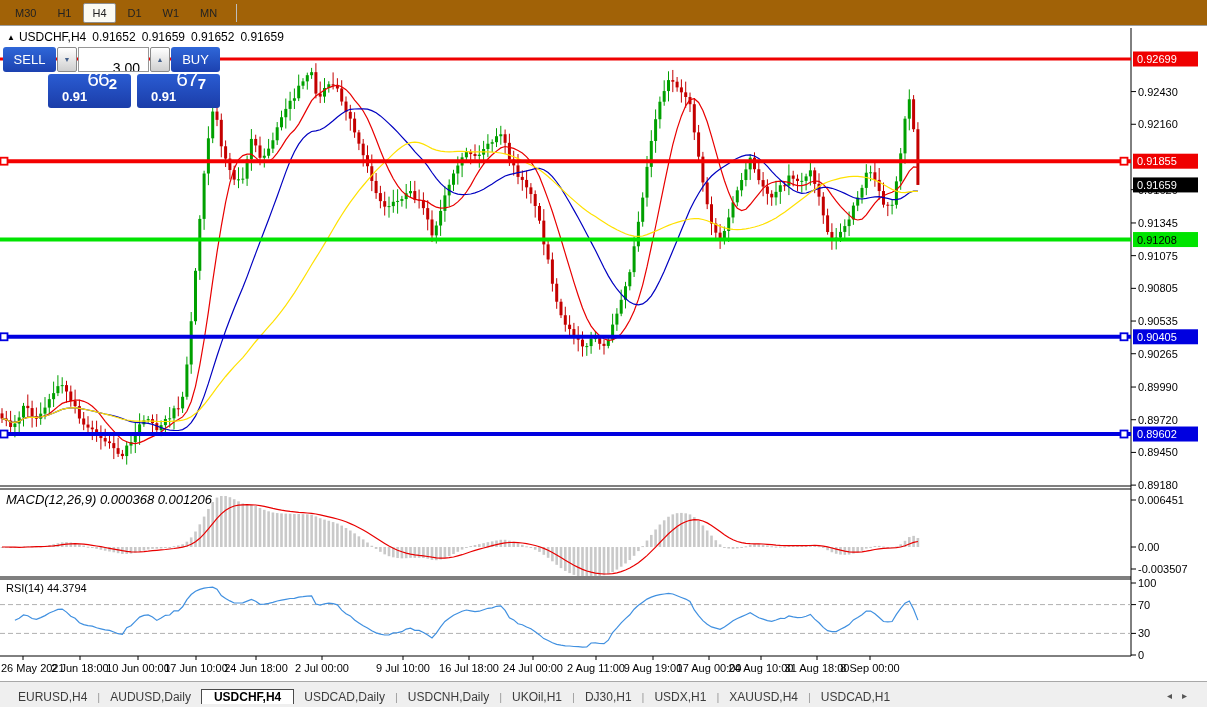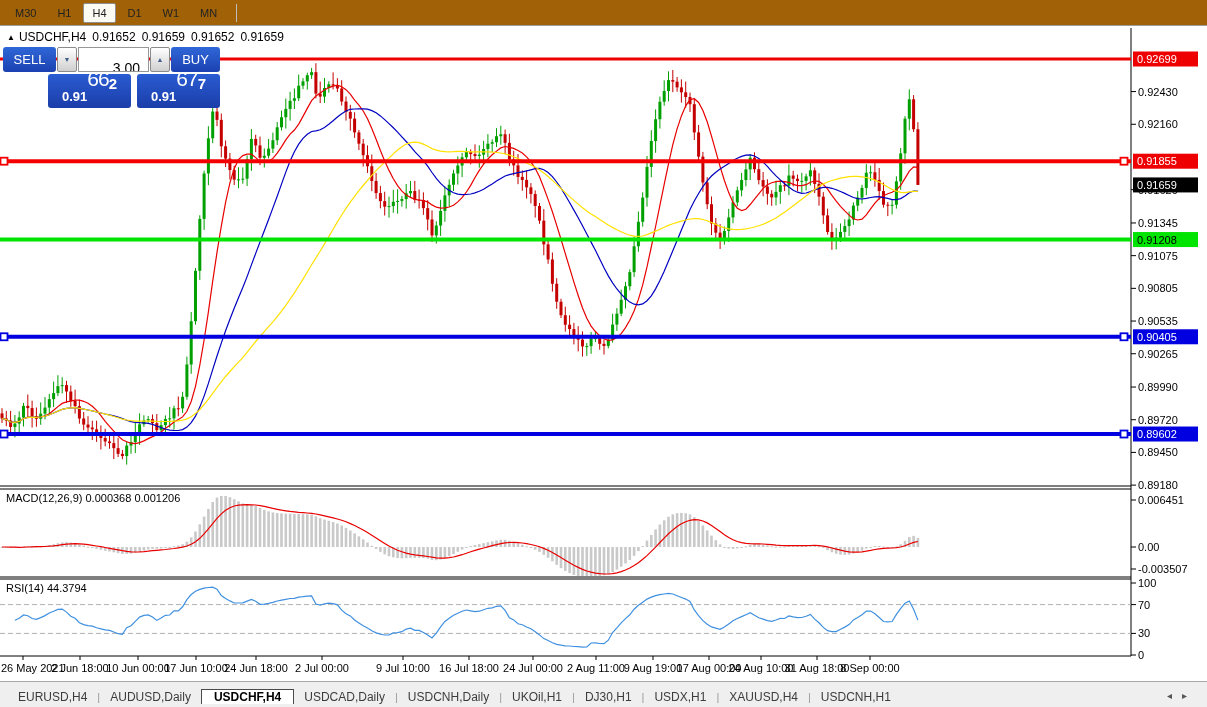--- a/index.html
+++ b/index.html
@@ -33,21 +33,21 @@
        font-family:"Liberation Sans",sans-serif;font-size:14px;color:#000;
        text-align:right;padding:16px 8px 0 0;}
   .trow2{display:flex;gap:6px;margin-top:2px;height:34px;margin-left:45px;}
   .quote{flex:1;background:linear-gradient(#2a5cd2,#1b3da9);color:#fff;border-radius:3px;
          display:flex;align-items:flex-end;justify-content:center;overflow:hidden;}
   .qpre{font-size:13px;font-weight:bold;padding-bottom:4px;}
   .qbig{font-size:21px;line-height:30px;padding-bottom:14px;letter-spacing:-1px;}
   .qsup{font-size:15px;font-weight:bold;padding-bottom:16px;}
 
   
-  .macd-label{position:absolute;left:6px;top:492px;font-size:11px;color:#000;z-index:3;}
+  .macd-label{position:absolute;left:6px;top:492px;font-size:13px;color:#000;z-index:3;font-style:italic;}
   .rsi-label{position:absolute;left:6px;top:582px;font-size:11px;color:#000;z-index:3;text-align:right;}
 
   
   .statusline{position:absolute;left:0;top:681px;width:1207px;height:5px;
               background:#efefef;border-top:1px solid #a8a8a8;box-sizing:border-box;}
   .tabs{position:absolute;left:0;top:686px;width:1207px;height:21px;background:#efefef;
         display:flex;align-items:center;font-size:12px;color:#3c3c3c;
         padding-left:8px;box-sizing:border-box;}
   .tab{padding:0 10px;display:flex;align-items:center;white-space:nowrap;}
   .tab.active{background:#fff;border:1px solid #4a4a4a;border-bottom:none;
@@ -879,15 +879,15 @@
     <div class="tab">USDCNH,Daily</div>
     <div class="tabsep">|</div>
     <div class="tab">UKOil,H1</div>
     <div class="tabsep">|</div>
     <div class="tab">DJ30,H1</div>
     <div class="tabsep">|</div>
     <div class="tab">USDX,H1</div>
     <div class="tabsep">|</div>
     <div class="tab">XAUUSD,H4</div>
     <div class="tabsep">|</div>
-    <div class="tab">USDCNH,H1</div>
+    <div class="tab">USDCAD,H1</div>
   </div>
 <div class="tab-arrows"><span>◂</span><span>▸</span></div>
 
 </body></html>

